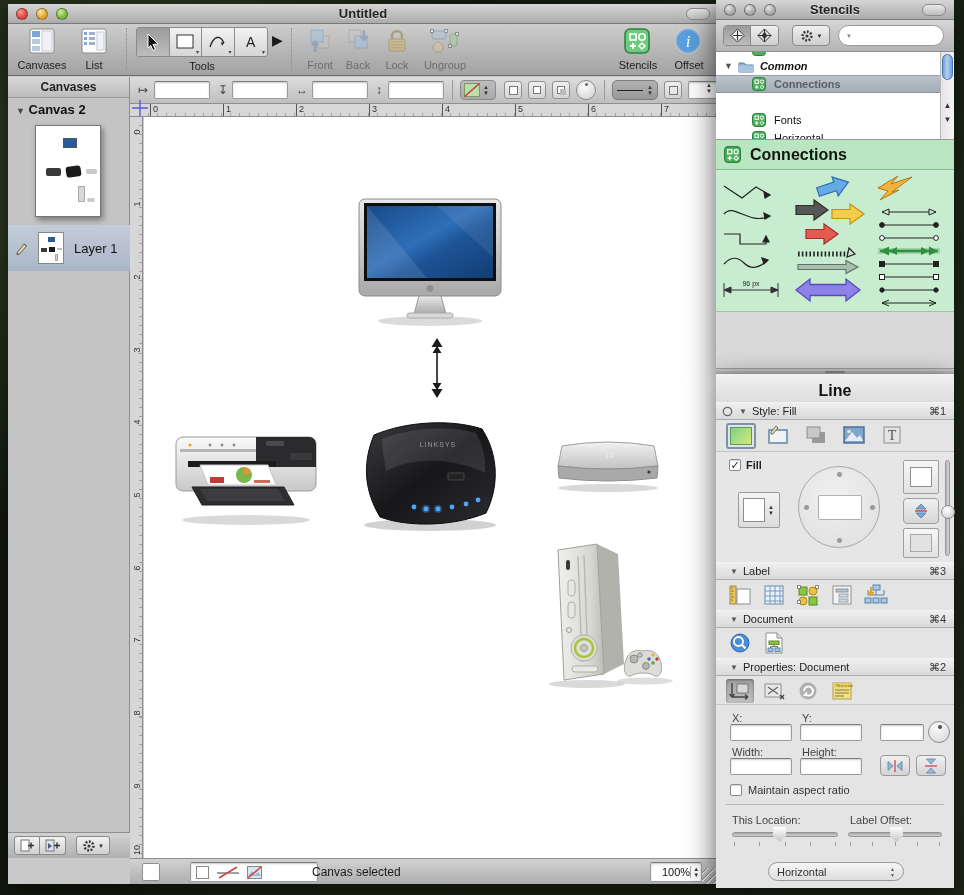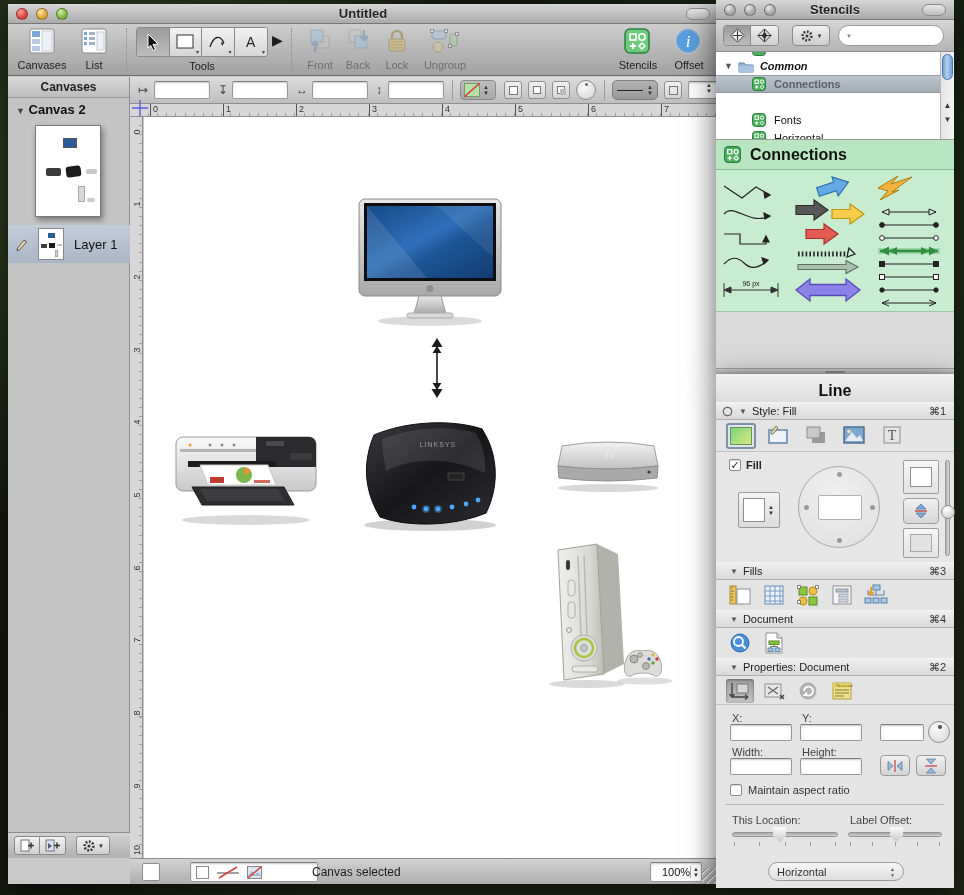--- a/index.html
+++ b/index.html
@@ -425,21 +425,21 @@
 
     <div class="abs" style="left:27px; top:48px; width:66px; height:92px; background:#fff; border:1px solid #777; box-shadow:2px 3px 6px rgba(0,0,0,.4);">
       <div class="abs" style="left:27px; top:12px; width:14px; height:10px; background:#2a5a9a; border:1px solid #555;"></div>
       <div class="abs" style="left:10px; top:42px; width:15px; height:8px; background:#3a3a3a; border-radius:2px;"></div>
       <div class="abs" style="left:30px; top:40px; width:15px; height:11px; background:#1c1c1e; border-radius:3px; transform:rotate(-8deg);"></div>
       <div class="abs" style="left:50px; top:43px; width:11px; height:5px; background:#c8c8c8; border-radius:2px;"></div>
       <div class="abs" style="left:42px; top:60px; width:7px; height:16px; background:#d8d8d4; border:1px solid #aaa;"></div>
       <div class="abs" style="left:51px; top:72px; width:8px; height:4px; background:#cacac6; border-radius:2px;"></div>
     </div>
 
-    <div class="abs" style="left:0; top:148px; width:122px; height:38px; background:linear-gradient(#c3ccd9,#aab6c7); display:flex; align-items:center;">
+    <div class="abs" style="left:0; top:148px; width:122px; height:46px; background:linear-gradient(#c3ccd9,#aab6c7); display:flex; align-items:center;">
       <svg width="16" height="16" viewBox="0 0 16 16" style="margin-left:6px;">
           <path d="M3,13 L10,4 12.5,6 5.5,14 3,14.5 Z" fill="#e8d8a0" stroke="#555" stroke-width="0.9"></path>
           <path d="M10,4 L12.5,6" stroke="#555"></path>
           <path d="M3,13 L3.6,14.4 5,14.2" fill="#444"></path>
         </svg>
       <div style="width:26px; height:32px; background:#fff; border:1px solid #888; margin-left:8px; position:relative;">
         <div class="abs" style="left:9px; top:4px; width:7px; height:5px; background:#2a5a9a;"></div>
         <div class="abs" style="left:2px; top:15px; width:6px; height:4px; background:#3a3a3a;"></div>
         <div class="abs" style="left:10px; top:14px; width:6px; height:5px; background:#1c1c1e;"></div>
         <div class="abs" style="left:18px; top:15px; width:5px; height:2px; background:#c0c0c0;"></div>
@@ -483,21 +483,21 @@
           <line x1="2" y1="12" x2="20" y2="1" stroke="#d04040" stroke-width="1.5"></line>
         </svg>
       <svg width="15" height="13" viewBox="0 0 15 13">
           <rect x="0.5" y="0.5" width="14" height="12" fill="#dce6f0" stroke="#888"></rect>
           <path d="M1,10 L5,5 8,9 11,6 14,10 Z" fill="#9ab8d8"></path>
           <line x1="1" y1="12" x2="14" y2="1" stroke="#d04040" stroke-width="1.5"></line>
         </svg>
     </div>
     <span class="abs" style="left:182px; top:6px; font-size:12px; color:#1a1a1a;">Canvas selected</span>
     <div class="abs tfield" style="left:520px; top:3px; width:52px; height:20px; display:flex; align-items:center;">
-      <span style="flex:1; text-align:right; font-size:11px; color:#111;">100%</span>
+      <span style="flex:1; text-align:left; font-size:11px; color:#111;padding-left:11px;">100%</span>
       <span class="stepper" style="border-left:1px solid #aaa; padding:0 2px;">▲<br>▼</span>
     </div>
     <div class="abs" style="right:0; bottom:0; width:16px; height:16px; background:repeating-linear-gradient(135deg, transparent 0 3px, #8a8a8a 3px 4px, #e8e8e8 4px 5px);"></div>
   </div>
 </div>
 
 <div class="win" id="stencils-window" style="left:716px; top:0; width:238px; height:374px; background:#d6d6d6;">
   <div class="titlebar">
     <div class="tl gray"></div>
     <div class="tl gray"></div>
@@ -761,21 +761,21 @@
     <div class="abs" style="left:187px; top:76px; width:36px; height:30px; border:1px solid #9e9e9e; border-radius:2px; background:linear-gradient(#f6f6f6,#e2e2e2); display:flex; align-items:center; justify-content:center;">
       <div style="width:22px; height:18px; background:#e2e2e2; border:1px solid #a8a8a8;"></div>
     </div>
     <div class="abs" style="left:229px; top:8px; width:5px; height:96px; border-radius:3px; background:linear-gradient(90deg,#b0b0b0,#d8d8d8); border:1px solid #9a9a9a;">
       <div style="position:absolute; left:-5px; top:44px; width:14px; height:14px; border-radius:50%; background:radial-gradient(circle at 40% 30%, #fff, #c8c8c8); border:1px solid #8e8e8e;"></div>
     </div>
   </div>
 
   <div class="hdr" style="top:188px;">
     <span class="tri">▼</span>
-    <span>Fills</span>
+    <span>Label</span>
     <span class="sc">⌘3</span>
   </div>
   <div class="abs" style="left:0; top:207px; width:238px; height:30px;">
     <div class="ibtn" style="left:10px; top:2px;">
       <svg width="24" height="22" viewBox="0 0 24 22">
           <rect x="2" y="2" width="6" height="18" fill="#e8c860" stroke="#a8883a"></rect>
           <path d="M3,4 h2 M3,7 h3 M3,10 h2 M3,13 h3 M3,16 h2" stroke="#7a5f20" stroke-width="0.8"></path>
           <rect x="9" y="5" width="13" height="15" fill="#fff" stroke="#8e8e8e"></rect>
         </svg>
     </div>

